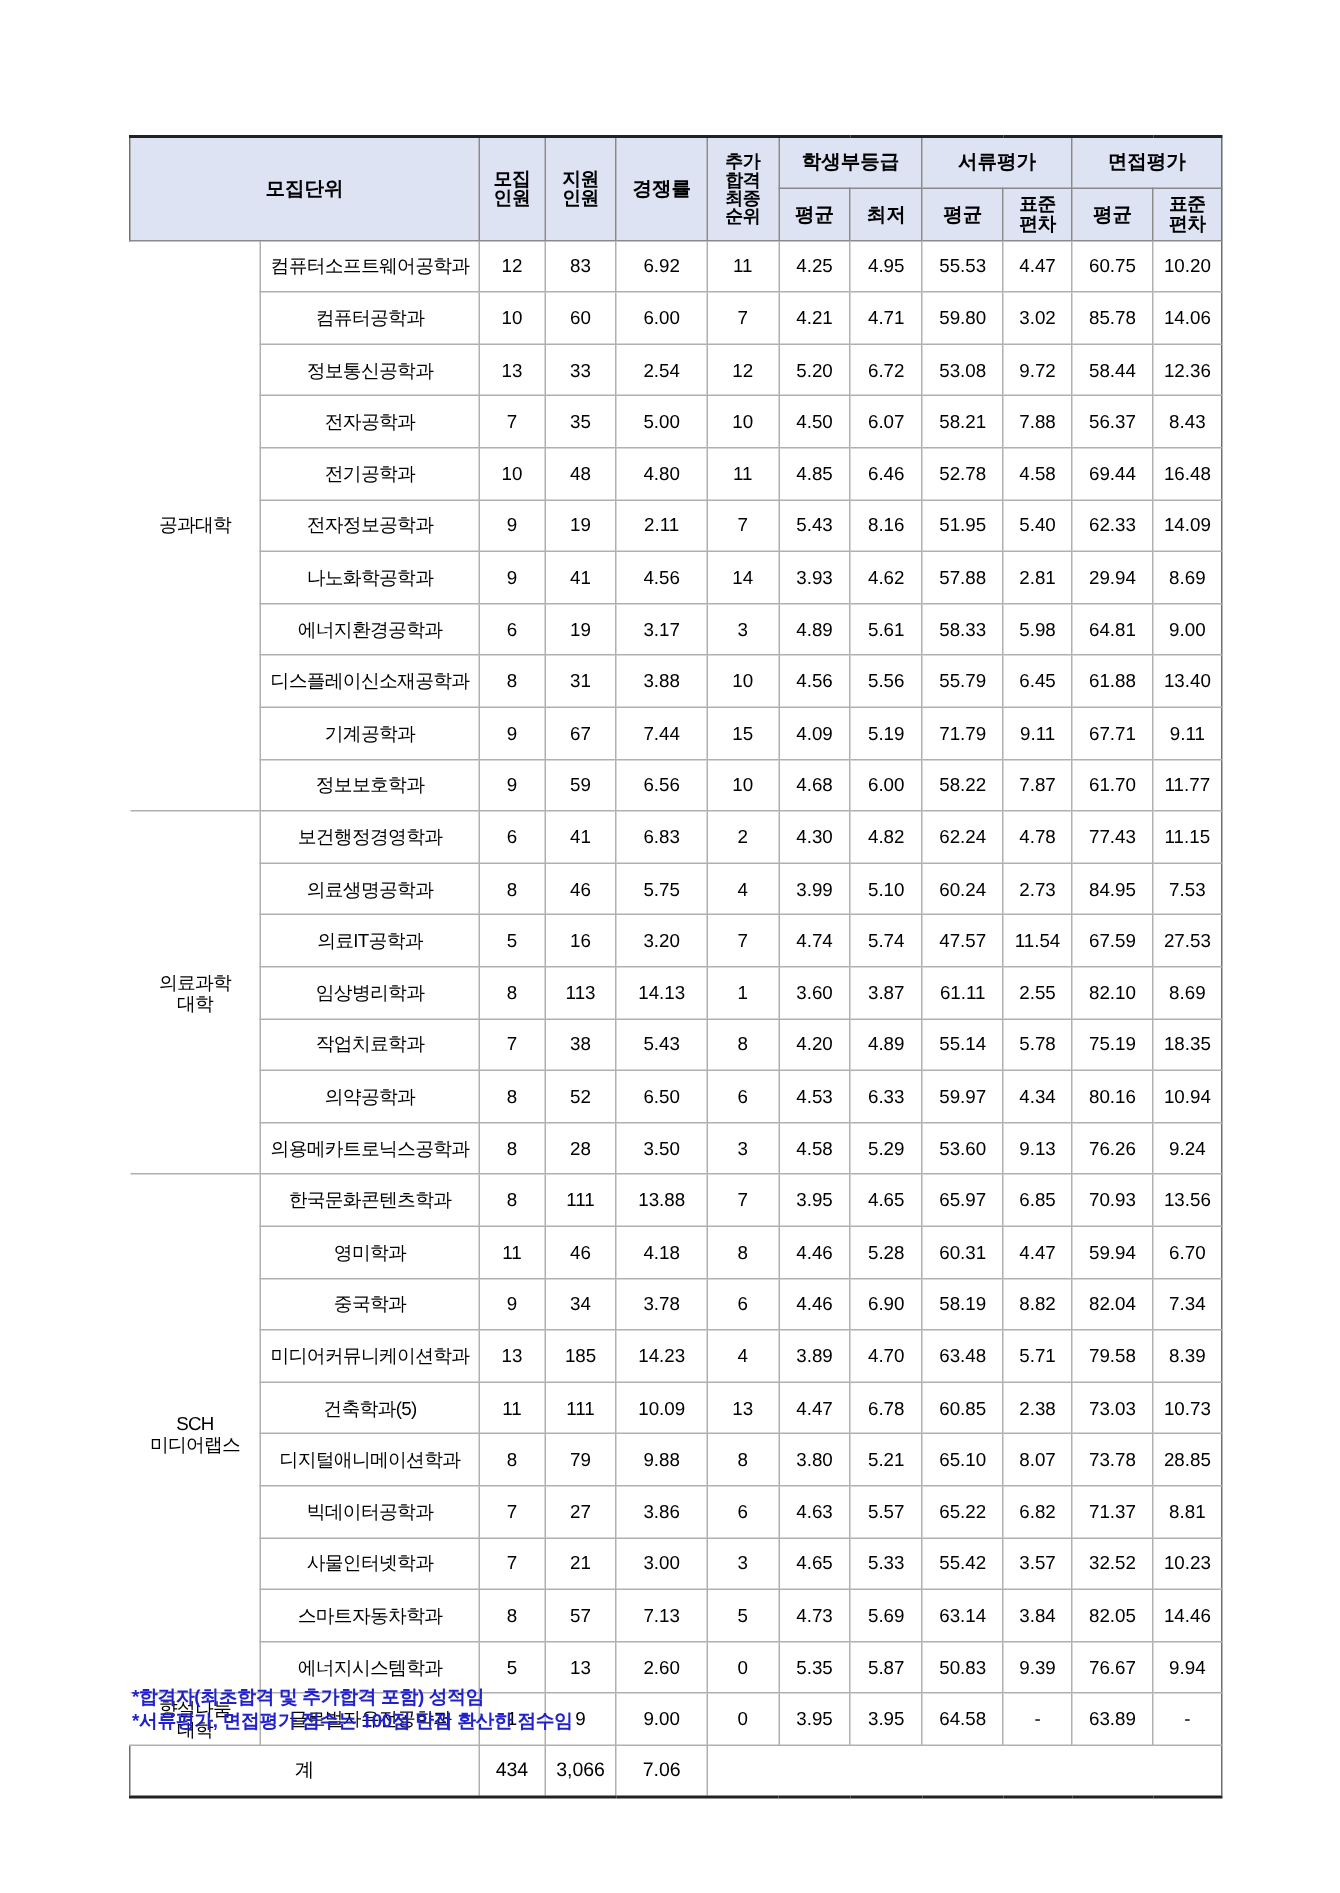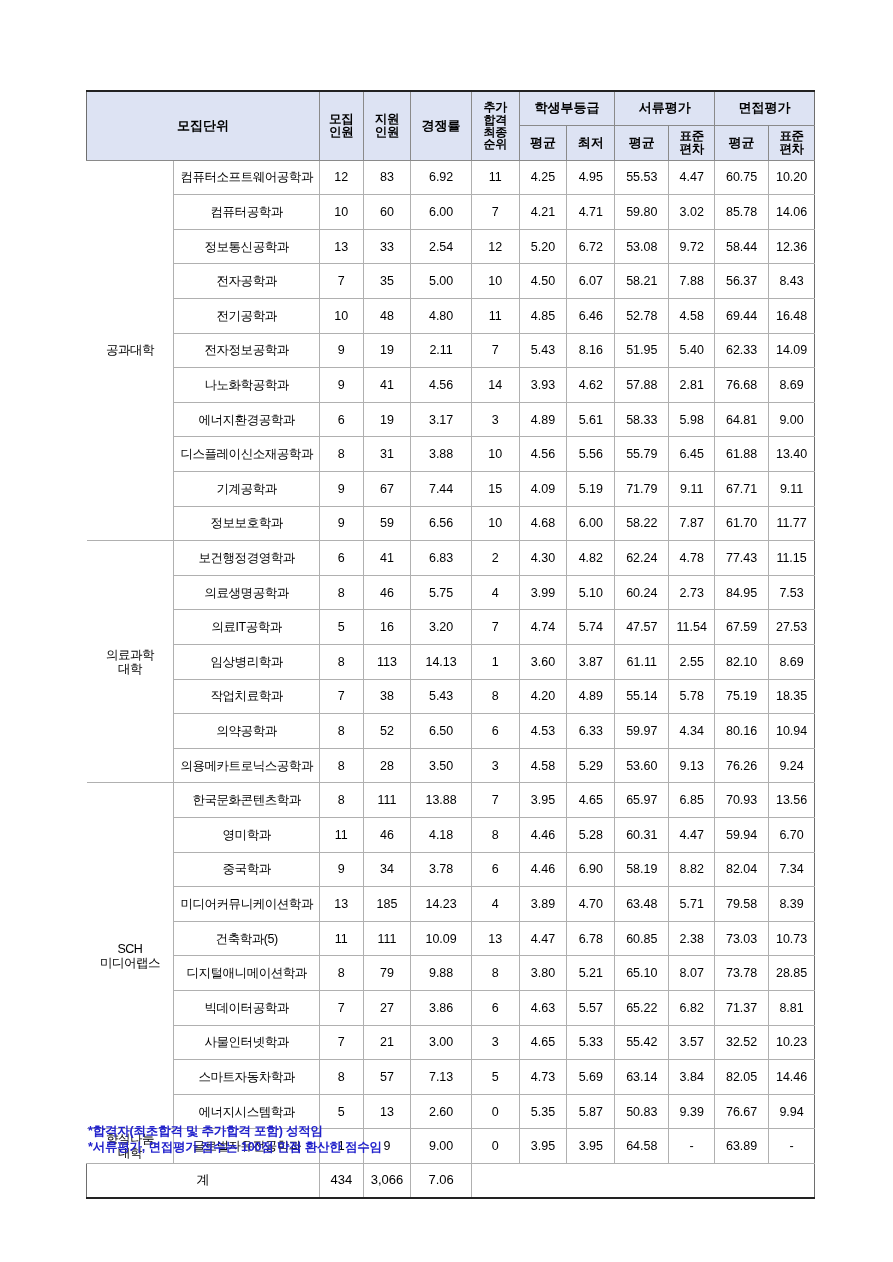--- a/index.html
+++ b/index.html
@@ -266,21 +266,21 @@
         <tr>
           <td class="dept">나노화학공학과</td>
           <td>9</td>
           <td>41</td>
           <td>4.56</td>
           <td>14</td>
           <td>3.93</td>
           <td>4.62</td>
           <td>57.88</td>
           <td>2.81</td>
-          <td>76.68</td>
+          <td>29.94</td>
           <td>8.69</td>
         </tr>
         <tr>
           <td class="dept">에너지환경공학과</td>
           <td>6</td>
           <td>19</td>
           <td>3.17</td>
           <td>3</td>
           <td>4.89</td>
           <td>5.61</td>

